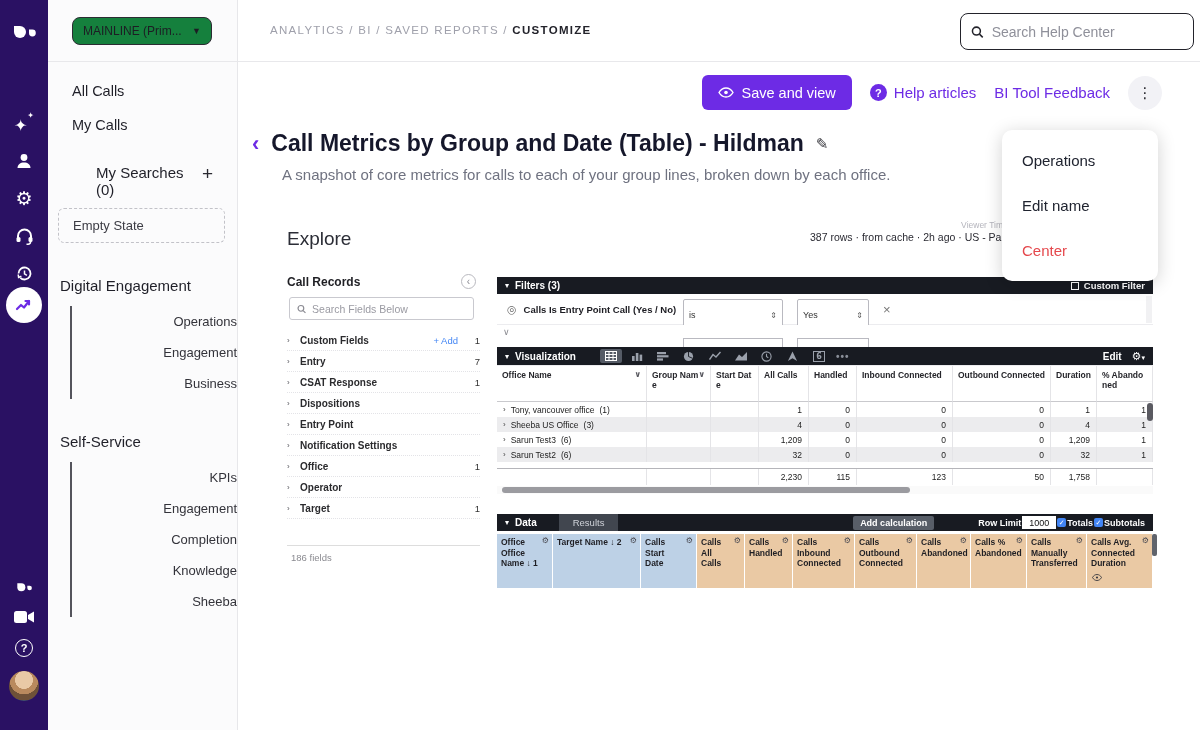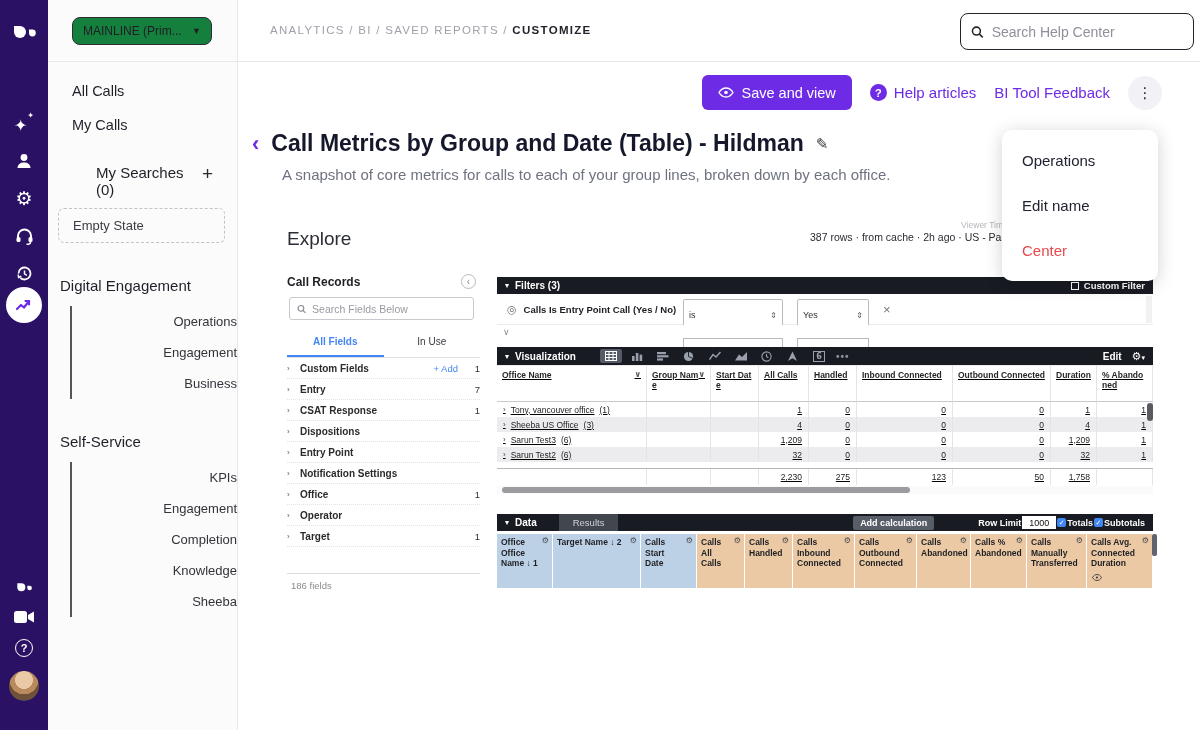--- a/index.html
+++ b/index.html
@@ -111,21 +111,21 @@
   #viz-bar { height:18px; }
   .viz-icons { display:flex; align-items:center; gap:4px; margin-left:24px; }
   .viz-ic { width:22px; height:14px; display:flex; align-items:center; justify-content:center; cursor:pointer; }
   .viz-ic svg { display:block; }
   .viz-ic.selected { background:#555b66; border-radius:2px; }
   .viz-more { color:#8a8f99; font-size:10px; letter-spacing:1px; margin-left:2px; cursor:pointer; }
   .viz-edit { font-size:10px; font-weight:bold; cursor:pointer; }
   .viz-gear { font-size:11px; cursor:pointer; }
 
   
-  .grid-row { display:grid; grid-template-columns:150px 64px 48px 50px 48px 96px 98px 46px 56px;text-decoration:underline; }
+  .grid-row { display:grid; grid-template-columns:150px 64px 48px 50px 48px 96px 98px 46px 56px; }
   .gh-cell { font-size:8.5px; font-weight:bold; color:#26262b; border-right:1px solid #e4e4e7; border-bottom:1px solid #c9c9cd; padding:4px 5px; display:flex; align-items:flex-start; justify-content:space-between; background:#fff; min-height:36px; word-break:break-all; }
   .gh-cell .col-caret { font-size:8px; color:#55555c; }
   #grid-header { border-top:1px solid #ececef; }
   .gd-cell { font-size:8.5px; color:#222; border-right:1px solid #e4e4e7; padding:2px 6px; height:15px; display:flex; align-items:center; }
   .gd-num { justify-content:flex-end; }
   .gd-name { gap:5px; }
   .row-arrow { font-size:8px; color:#444; }
   .grid-row.alt .gd-cell { background:#ececee; }
   #grid-totals { border-top:1px solid #b5b5ba; margin-top:6px; }
   #grid-totals .gd-cell { height:16px; }
@@ -315,24 +315,20 @@
       <span class="fp-title">Call Records</span>
       <span class="collapse-circle">‹</span>
     </div>
     <div class="fp-search">
       <svg width="10" height="10" viewBox="0 0 14 14" fill="none" stroke="#8a8a92" stroke-width="1.8">
           <circle cx="6" cy="6" r="4.4"></circle>
           <path d="M9.4 9.4 13 13"></path>
         </svg>
       <input type="text" placeholder="Search Fields Below" style="">
     </div>
-    <div class="fp-tabs">
-      <span class="fp-tab active">All Fields</span>
-      <span class="fp-tab idle">In Use</span>
-    </div>
     <div id="field-groups">
         <div class="field-row">
           <span class="field-arrow">›</span>
           <span class="field-name">Custom Fields</span>
           <span class="field-add">+ Add</span>
           <span class="field-count">1</span>
         </div>
         <div class="field-row">
           <span class="field-arrow">›</span>
           <span class="field-name">Entry</span>
@@ -568,21 +564,21 @@
             <div class="gd-cell gd-num">0</div>
             <div class="gd-cell gd-num">32</div>
             <div class="gd-cell gd-num">1</div>
           </div>
         </div>
       <div id="grid-totals" class="grid-row">
           <div class="gd-cell"></div>
           <div class="gd-cell"></div>
           <div class="gd-cell"></div>
           <div class="gd-cell gd-num">2,230</div>
-          <div class="gd-cell gd-num">275</div>
+          <div class="gd-cell gd-num">115</div>
           <div class="gd-cell gd-num">123</div>
           <div class="gd-cell gd-num">50</div>
           <div class="gd-cell gd-num">1,758</div>
           <div class="gd-cell gd-num"></div>
         </div>
       <div class="hscroll">
           <span class="thumb"></span>
         </div>
       <span class="table-vscroll"></span>
     </div>

